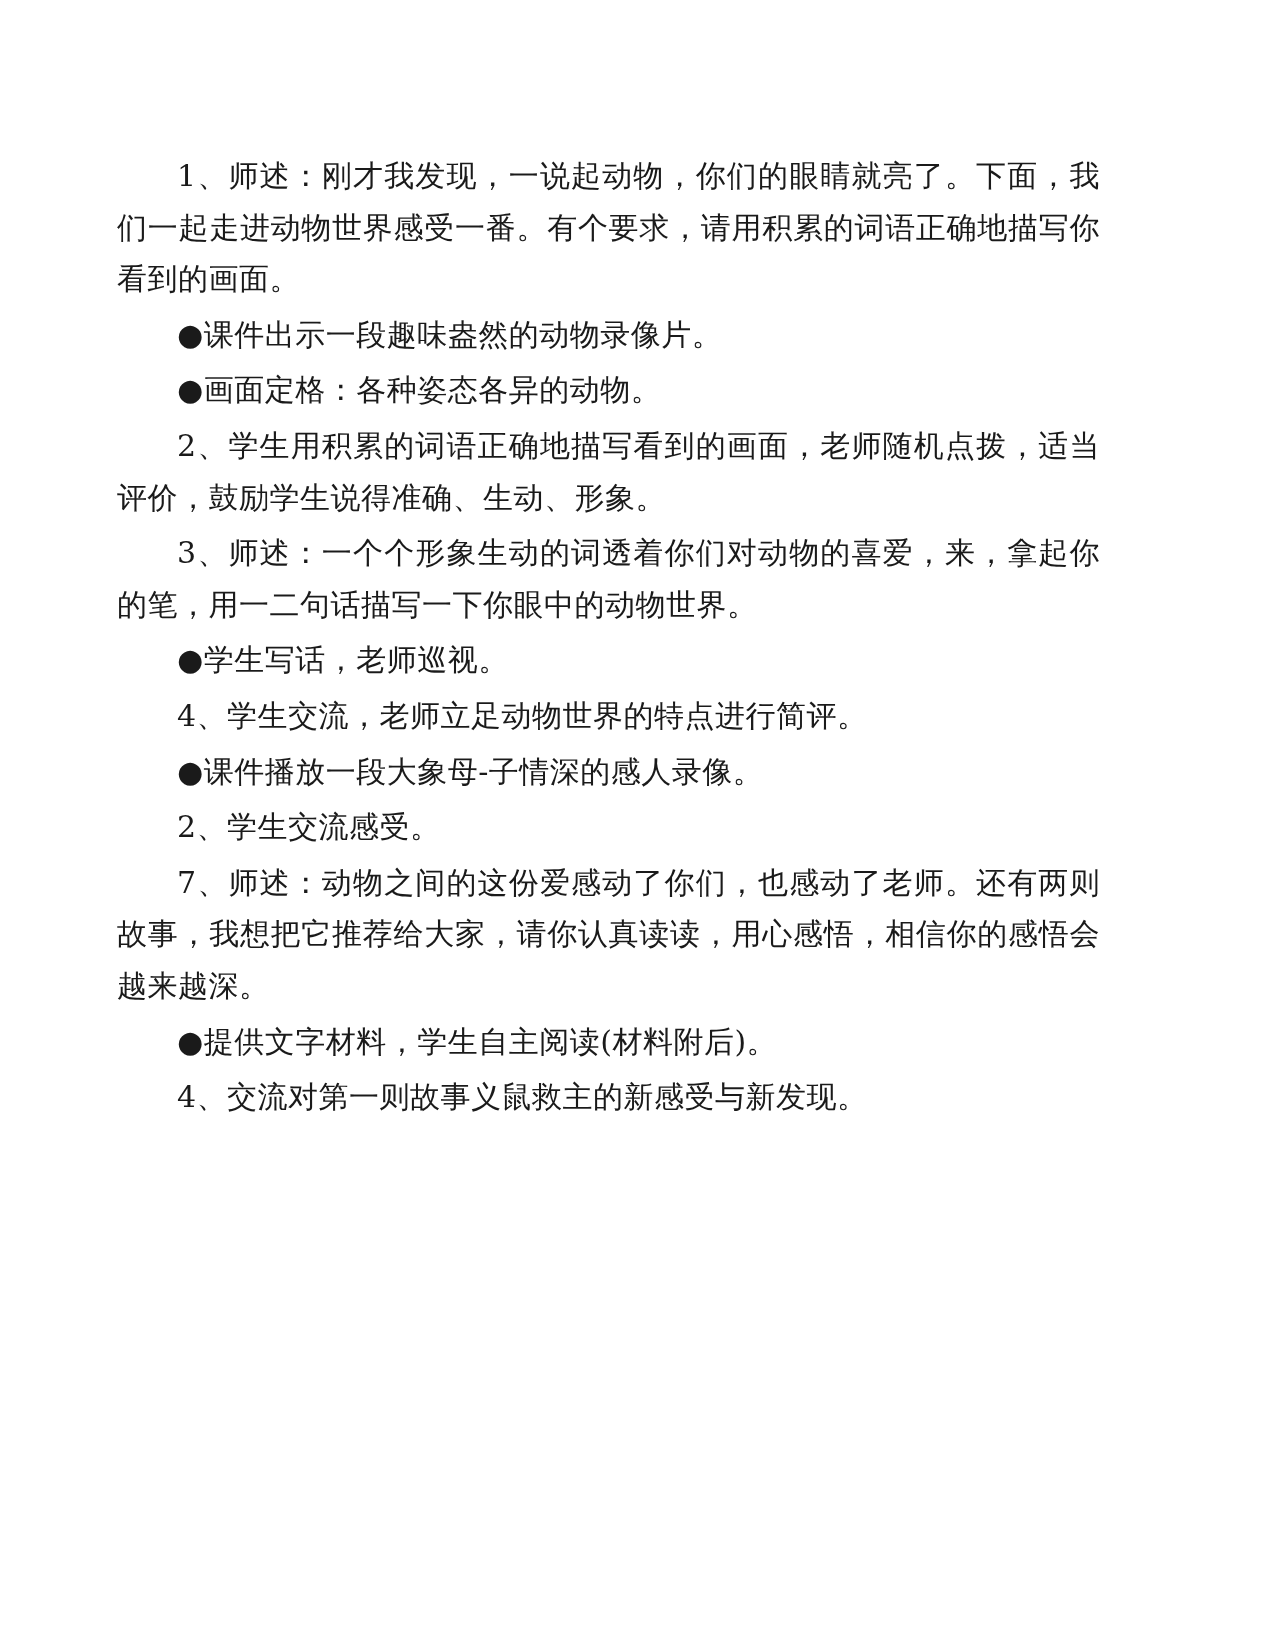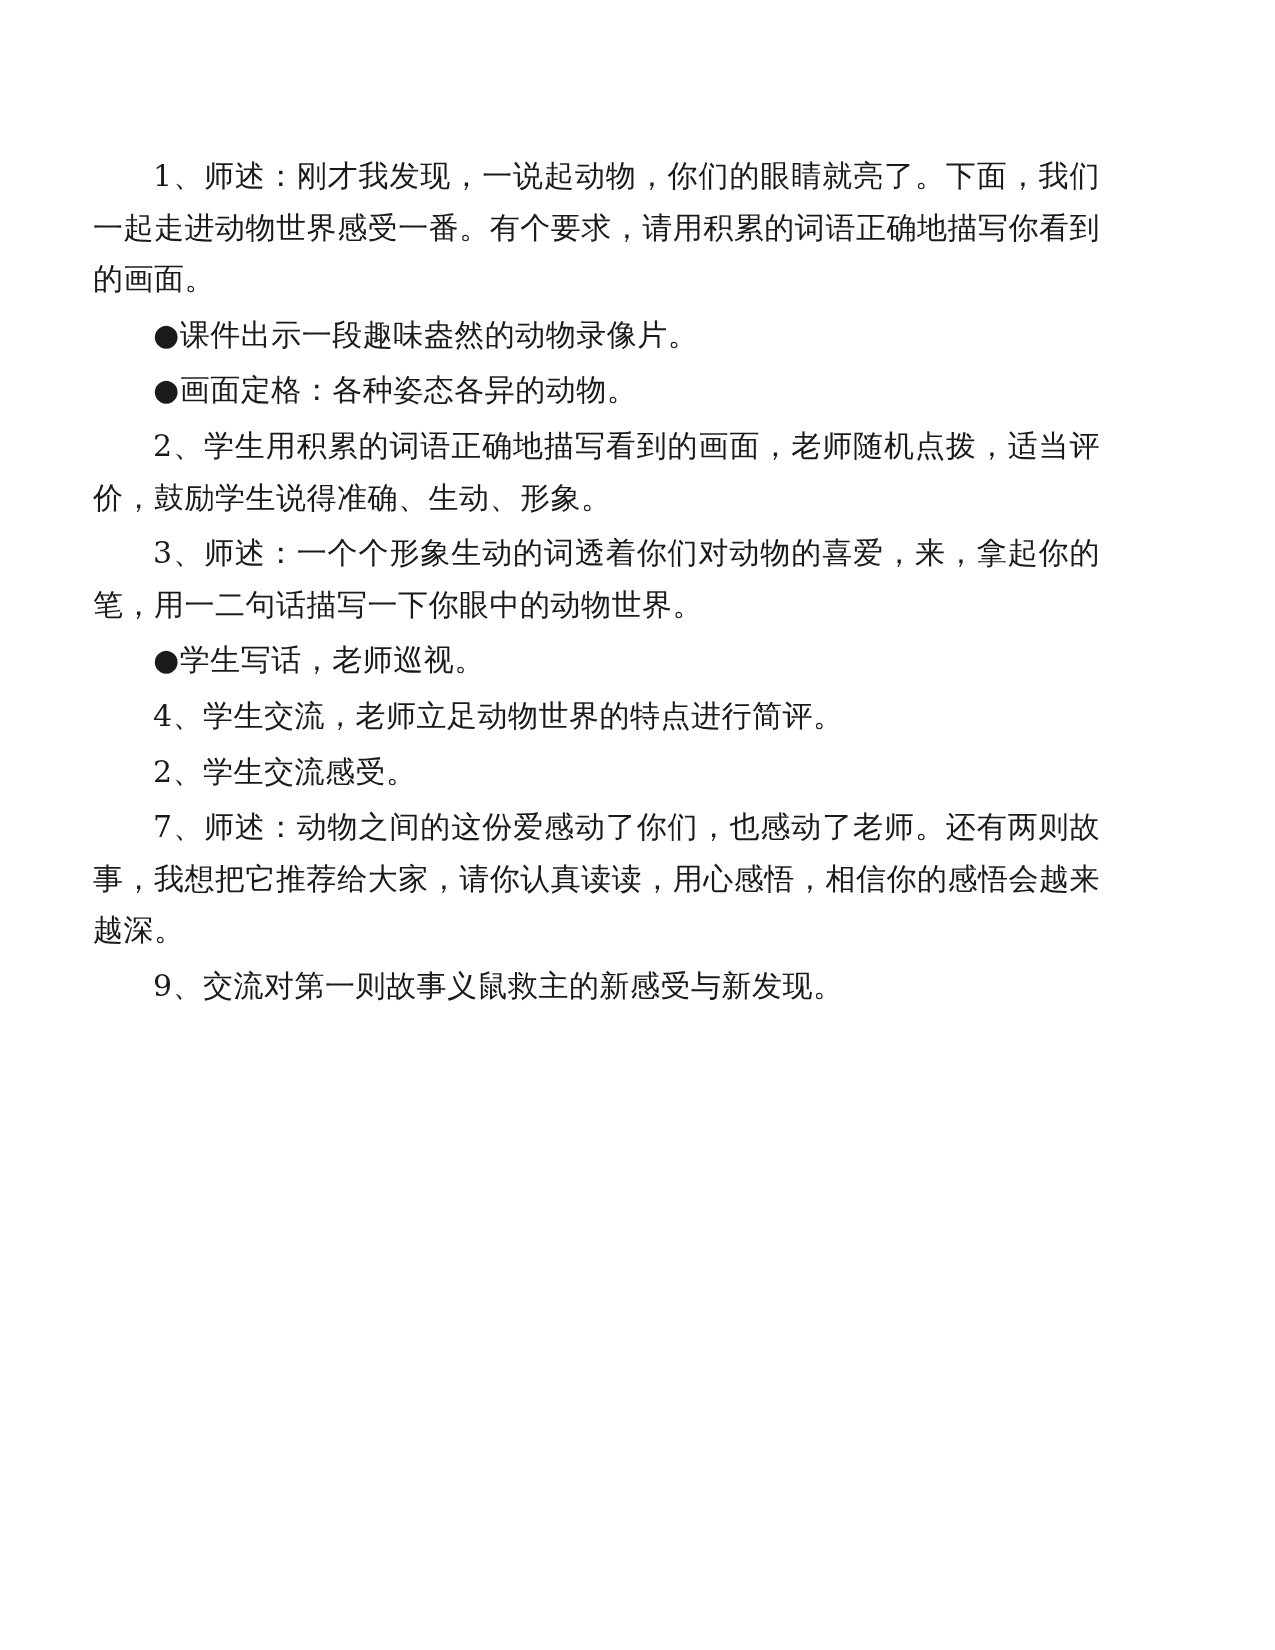--- a/index.html
+++ b/index.html
@@ -6,21 +6,21 @@
   html, body {
     margin: 0;
     padding: 0;
     background: #ffffff;
   }
   .page {
     width: 1275px;
     height: 1650px;
     background: #ffffff;
     box-sizing: border-box;
-    padding: 150px 175px 120px 93px;
+    padding: 150px 175px 120px 117px;
     font-family: "DejaVu Serif", "Liberation Serif", serif;
     color: #1a1a1a;
     position: relative;
     overflow: hidden;
   }
   .doc-body {
     font-size: 30px;
     line-height: 1.72;
     text-align: justify;
     text-justify: inter-ideograph;
@@ -43,17 +43,19 @@
 
 <div class="page">
   <div class="doc-body">
     <p class="para">1、师述：刚才我发现，一说起动物，你们的眼睛就亮了。下面，我们一起走进动物世界感受一番。有个要求，请用积累的词语正确地描写你看到的画面。</p>
     <p class="bullet">●课件出示一段趣味盎然的动物录像片。</p>
     <p class="bullet">●画面定格：各种姿态各异的动物。</p>
     <p class="para">2、学生用积累的词语正确地描写看到的画面，老师随机点拨，适当评价，鼓励学生说得准确、生动、形象。</p>
     <p class="para">3、师述：一个个形象生动的词透着你们对动物的喜爱，来，拿起你的笔，用一二句话描写一下你眼中的动物世界。</p>
     <p class="bullet">●学生写话，老师巡视。</p>
     <p class="para">4、学生交流，老师立足动物世界的特点进行简评。</p>
+    <p class="bullet">●课件播放一段大象母-子情深的感人录像。</p>
     <p class="para">2、学生交流感受。</p>
     <p class="para">7、师述：动物之间的这份爱感动了你们，也感动了老师。还有两则故事，我想把它推荐给大家，请你认真读读，用心感悟，相信你的感悟会越来越深。</p>
-    <p class="para">9、交流对第一则故事义鼠救主的新感受与新发现。</p>
+    <p class="bullet">●提供文字材料，学生自主阅读(材料附后)。</p>
+    <p class="para">4、交流对第一则故事义鼠救主的新感受与新发现。</p>
   </div>
 </div>
 
 </body></html>

